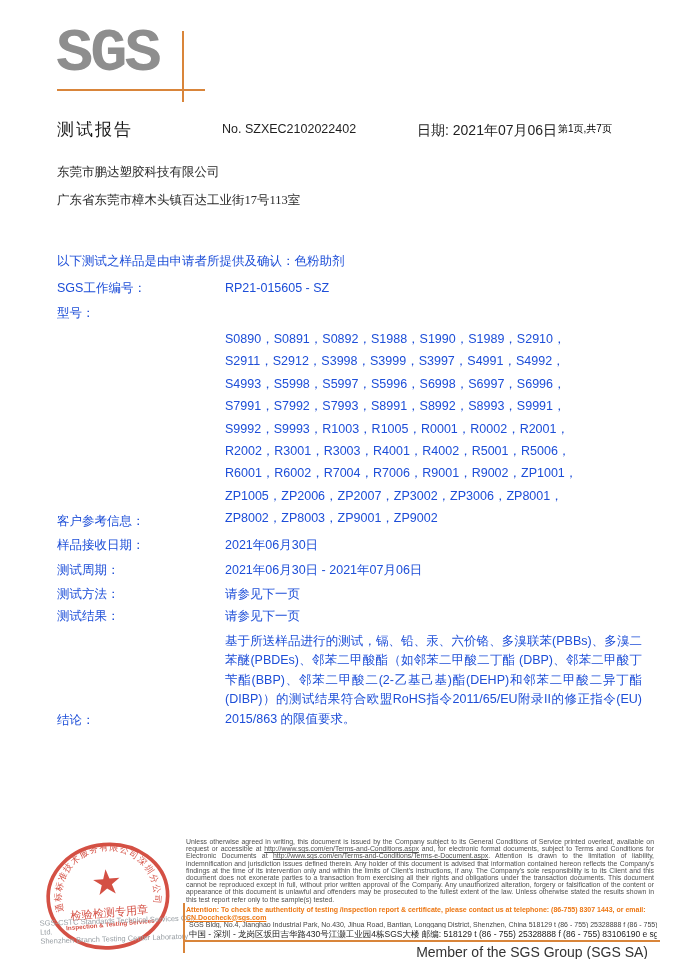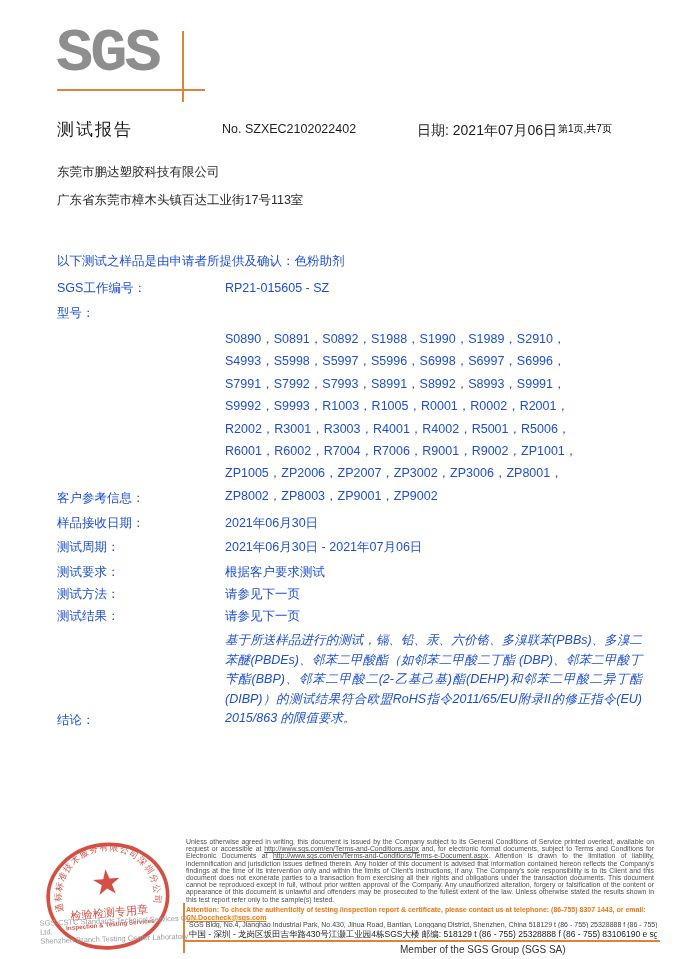--- a/index.html
+++ b/index.html
@@ -13,49 +13,49 @@
   .logo-vline{position:absolute;left:182px;top:31px;width:2px;height:71px;background:#d9853a;}
 
   
   .doc-title{position:absolute;left:57px;top:118px;font-size:17px;font-weight:normal;
              color:#1a1a1a;letter-spacing:2px;}
   .report-no{position:absolute;left:222px;top:122px;font-size:12.5px;color:#1f1f1f;}
   .report-date{position:absolute;left:417px;top:122px;font-size:14px;color:#1f1f1f;}
   .report-page{position:absolute;left:558px;top:122px;font-size:10px;color:#000000;}
 
   
-  .applicant{position:absolute;left:57px;top:158px;font-size:12.5px;color:#2b2b2b;line-height:28px;}
+  .applicant{position:absolute;left:57px;top:158px;font-size:12.5px;color:#2b2b2b;line-height:28px;font-family:Liberation Serif, serif;}
 
   
   .content{position:absolute;left:57px;top:252px;width:585px;font-size:12.5px;color:#1d4ed8;}
   .intro{margin-bottom:9px;line-height:18px;}
   .row{display:flex;align-items:flex-end;margin-bottom:6.5px;line-height:18px;}
   .row.tight{margin-bottom:4px;}
   .lbl{width:168px;flex-shrink:0;}
   .val{flex:1;}
   .ref-line{line-height:22.4px;}
-  .para{line-height:19.5px;text-align:justify;font-style:italic;}
+  .para{line-height:19.5px;text-align:justify;}
 
   
   .stamp{position:absolute;left:34px;top:840px;width:152px;height:114px;transform:rotate(-5deg);}
   .substamp{position:absolute;left:40px;top:916px;width:160px;font-size:7.5px;line-height:9px;
             color:#9ba1a6;transform:rotate(-2deg);}
   .disclaimer{position:absolute;left:186px;top:838px;width:468px;font-size:6.9px;line-height:7.2px;
               color:#4f4f4f;text-align:justify;}
   .u{text-decoration:underline;}
   .attention{position:absolute;left:186px;top:906px;width:468px;font-size:7px;line-height:7.6px;
              color:#ed7713;font-weight:bold;}
   .addr-en{position:absolute;left:189px;top:921px;width:468px;font-size:7px;color:#444;
            white-space:nowrap;overflow:hidden;}
   .addr-cn{position:absolute;left:189px;top:929px;width:468px;font-size:8.5px;color:#222;
            white-space:nowrap;overflow:hidden;}
   .foot-vline{position:absolute;left:183px;top:903px;width:2px;height:50px;background:#d9853a;}
   .foot-hline{position:absolute;left:183px;top:940px;width:477px;height:2px;background:#d9853a;}
-  .member{position:absolute;left:400px;top:944px;width:248px;font-size:10px;color:#333;
-          text-align:left;}
+  .member{position:absolute;left:400px;top:944px;width:248px;font-size:14px;color:#333;
+          text-align:right;}
 </style>
 </head>
 <body>
 
 <div class="page">
 
   <div class="logo-text">SGS</div>
   <div class="logo-hline"></div>
   <div class="logo-vline"></div>
 
@@ -78,44 +78,41 @@
     </div>
 
     <div class="row">
       <div class="lbl">型号：</div>
     </div>
 
     <div class="row">
       <div class="lbl">客户参考信息：</div>
       <div class="val">
         <div class="ref-line">S0890，S0891，S0892，S1988，S1990，S1989，S2910，</div>
+        <div class="ref-line">S2911，S2912，S3998，S3999，S3997，S4991，S4992，</div>
         <div class="ref-line">S4993，S5998，S5997，S5996，S6998，S6997，S6996，</div>
         <div class="ref-line">S7991，S7992，S7993，S8991，S8992，S8993，S9991，</div>
         <div class="ref-line">S9992，S9993，R1003，R1005，R0001，R0002，R2001，</div>
         <div class="ref-line">R2002，R3001，R3003，R4001，R4002，R5001，R5006，</div>
         <div class="ref-line">R6001，R6002，R7004，R7006，R9001，R9002，ZP1001，</div>
         <div class="ref-line">ZP1005，ZP2006，ZP2007，ZP3002，ZP3006，ZP8001，</div>
         <div class="ref-line">ZP8002，ZP8003，ZP9001，ZP9002</div>
       </div>
     </div>
 
     <div class="row">
       <div class="lbl">样品接收日期：</div>
       <div class="val">2021年06月30日</div>
     </div>
 
     <div class="row">
       <div class="lbl">测试周期：</div>
       <div class="val">2021年06月30日 - 2021年07月06日</div>
     </div>
 
-    <div class="row tight">
-      <div class="lbl">测试要求：</div>
-      <div class="val">根据客户要求测试</div>
-    </div>
 
     <div class="row tight">
       <div class="lbl">测试方法：</div>
       <div class="val">请参见下一页</div>
     </div>
 
     <div class="row">
       <div class="lbl">测试结果：</div>
       <div class="val">请参见下一页</div>
     </div>

